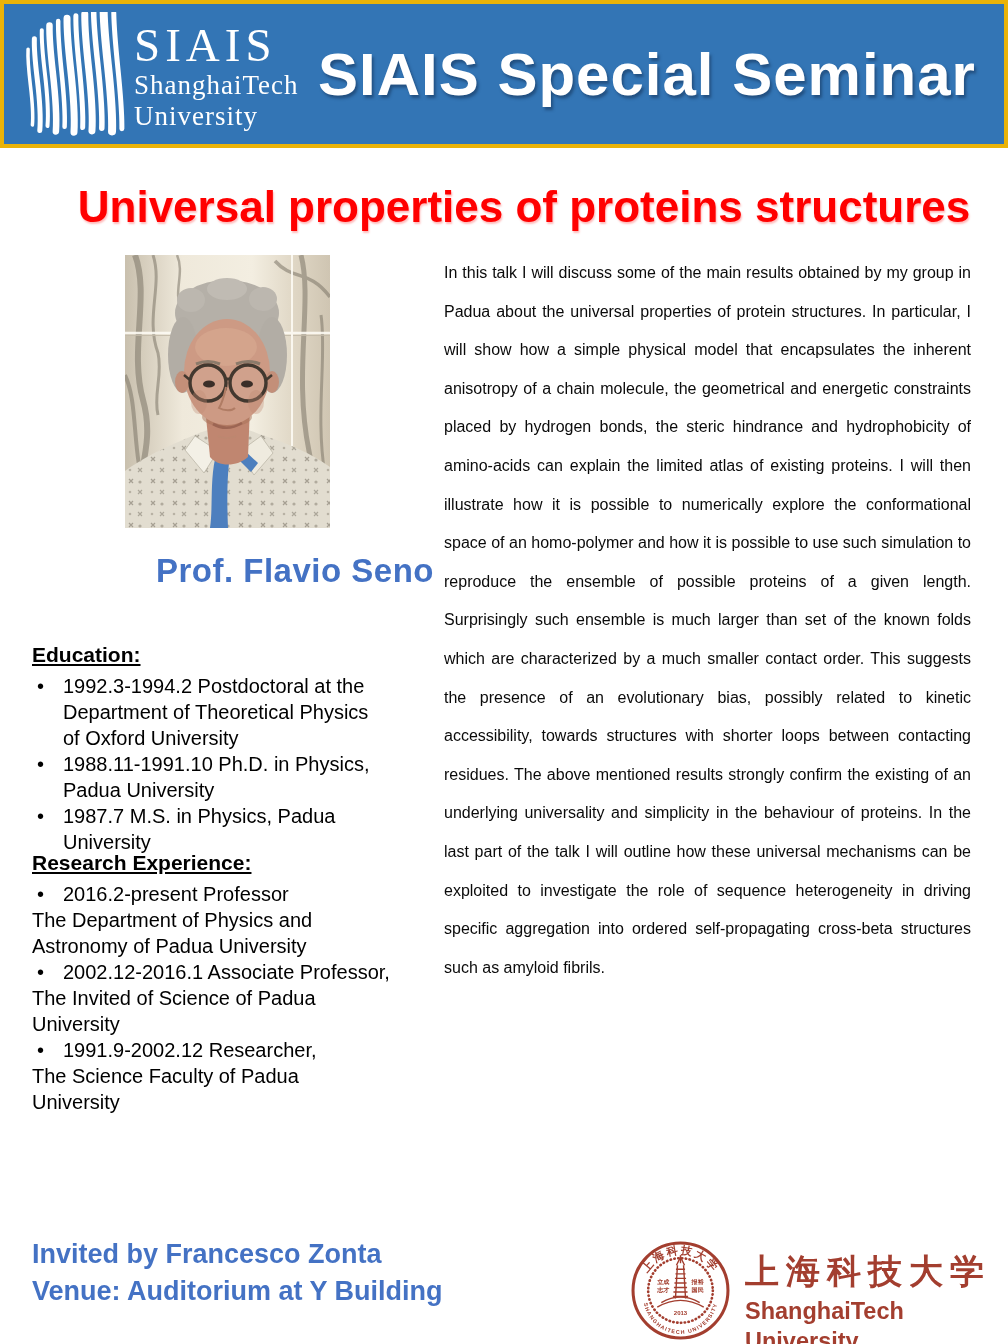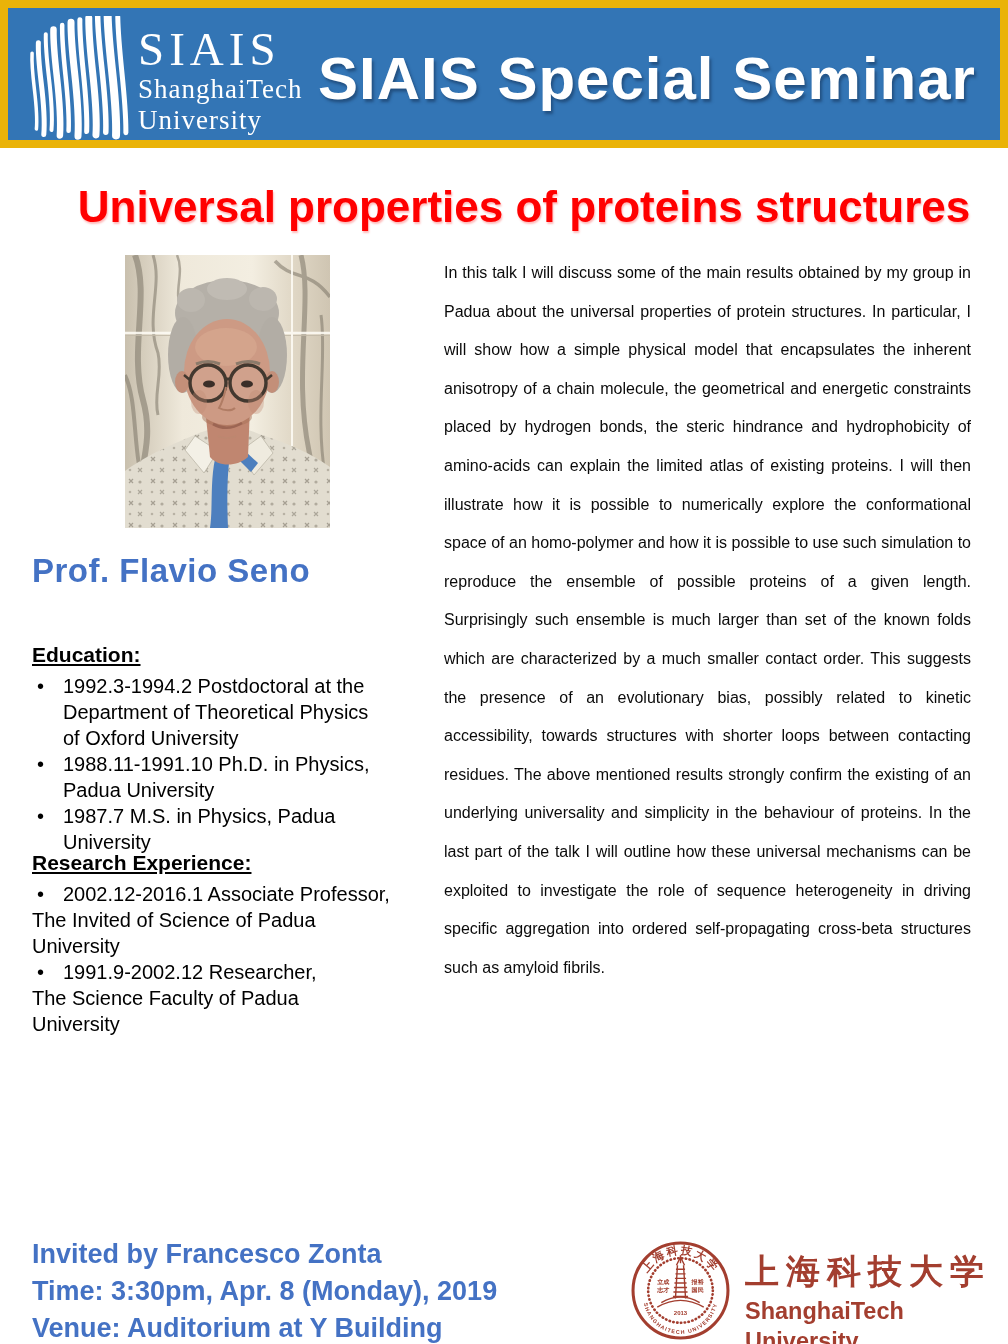--- a/index.html
+++ b/index.html
@@ -3,21 +3,21 @@
 <meta charset="utf-8">
 <style>
   html,body{margin:0;padding:0;background:#ffffff;}
   .poster{
     position:relative;width:1008px;height:1344px;background:#ffffff;overflow:hidden;
     font-family:"Liberation Sans",sans-serif;color:#000;
   }
   
   .banner{
     position:absolute;left:0;top:0;width:1008px;height:148px;box-sizing:border-box;
-    background:#3375b5;border:8px solid #eab308;
+    background:#3375b5;border:4px solid #eab308;
   }
   .logo-mark{position:absolute;left:16px;top:8px;width:108px;height:126px;}
   .logo-text{position:absolute;left:130px;top:16px;color:#fff;font-family:"Liberation Serif",serif;}
   .logo-siais{font-size:47px;letter-spacing:5px;line-height:50px;}
   .logo-sub{font-size:27px;line-height:31px;letter-spacing:1px;}
   .banner-title{
     position:absolute;left:300px;right:14px;top:36px;text-align:center;
     color:#fff;font-size:60px;font-weight:bold;letter-spacing:1px;
     text-shadow:2px 3px 3px rgba(20,50,85,.55);
   }
@@ -25,21 +25,21 @@
   .main-title{
     position:absolute;left:0;top:182px;width:1008px;text-align:center;
     color:#ff0000;font-size:44px;font-weight:bold;
     text-shadow:1px 2px 2px rgba(255,60,60,.35);
     margin-left:20px;
   }
   
   .left-col{position:absolute;left:32px;top:255px;width:402px;}
   .photo{position:absolute;left:93px;top:0;width:205px;height:273px;}
   .speaker-name{
-    position:absolute;left:0;top:297px;width:402px;text-align:left;
+    position:absolute;left:0;top:297px;width:402px;text-align:right;
     color:#4472c4;font-size:33px;font-weight:bold;letter-spacing:.5px;
   }
   .edu-block{position:absolute;left:0;top:363px;width:402px;margin-top:23px;}
   .res-block{position:absolute;left:0;top:594px;width:402px;}
   .block-heading{font-size:21px;font-weight:bold;text-decoration:underline;line-height:27px;margin-bottom:5px;}
   .edu-item{position:relative;padding-left:31px;font-size:20px;line-height:26px;white-space:pre-line;}
   .edu-item::before{content:"\2022";position:absolute;left:5px;top:0;}
   .res-item{position:relative;font-size:20px;line-height:26px;}
   .res-first{position:relative;display:block;padding-left:31px;}
   .res-first::before{content:"\2022";position:absolute;left:5px;top:0;}
@@ -182,37 +182,41 @@
 of Oxford University</div>
       <div class="edu-item">1988.11-1991.10 Ph.D. in Physics,
 Padua University</div>
       <div class="edu-item">1987.7 M.S. in Physics, Padua
 University</div>
     </div>
 
     <div class="res-block">
       <div class="block-heading">Research Experience:</div>
       <div class="res-item">
+        <span class="res-first">2016.2-present Professor</span>
+        <div class="res-rest">The Department of Physics and
+Astronomy of Padua University</div>
+      </div>
+      <div class="res-item">
         <span class="res-first">2002.12-2016.1 Associate Professor,</span>
         <div class="res-rest">The Invited of Science of Padua
 University</div>
       </div>
       <div class="res-item">
         <span class="res-first">1991.9-2002.12 Researcher,</span>
         <div class="res-rest">The Science Faculty of Padua
 University</div>
       </div>
     </div>
   </div>
 
   <div class="abstract">In this talk I will discuss some of the main results obtained by my group in Padua about the universal properties of protein structures. In particular, I will show how a simple physical model that encapsulates the inherent anisotropy of a chain molecule, the geometrical and energetic constraints placed by hydrogen bonds, the steric hindrance and hydrophobicity of amino-acids can explain the limited atlas of existing proteins. I will then illustrate how it is possible to numerically explore the conformational space of an homo-polymer and how it is possible to use such simulation to reproduce the ensemble of possible proteins of a given length. Surprisingly such ensemble is much larger than set of the known folds which are characterized by a much smaller contact order. This suggests the presence of an evolutionary bias, possibly related to kinetic accessibility, towards structures with shorter loops between contacting residues. The above mentioned results strongly confirm the existing of an underlying universality and simplicity in the behaviour of proteins. In the last part of the talk I will outline how these universal mechanisms can be exploited to investigate the role of sequence heterogeneity in driving specific aggregation into ordered self-propagating cross-beta structures such as amyloid fibrils.</div>
 
   <div class="footer-info">
     <div>Invited by Francesco Zonta</div>
-    <div>Time: 3:30pm, Apr. 8 (Monday), 2019</div>
     <div>Venue: Auditorium at Y Building</div>
   </div>
 
   <svg class="seal" viewBox="0 0 100 100">
     <circle cx="50" cy="50" r="47" fill="#ffffff" stroke="#a33e2f" stroke-width="3"></circle>
     <circle cx="50" cy="50" r="32" fill="none" stroke="#a33e2f" stroke-width="2.6" stroke-dasharray="0.4 3.4" stroke-linecap="round"></circle>
     <defs>
       <path id="sealTop" d="M12,52 A38,38 0 0 1 88,52"></path>
       <path id="sealBottom" d="M13,56 A37,37 0 0 0 87,56"></path>
     </defs>

